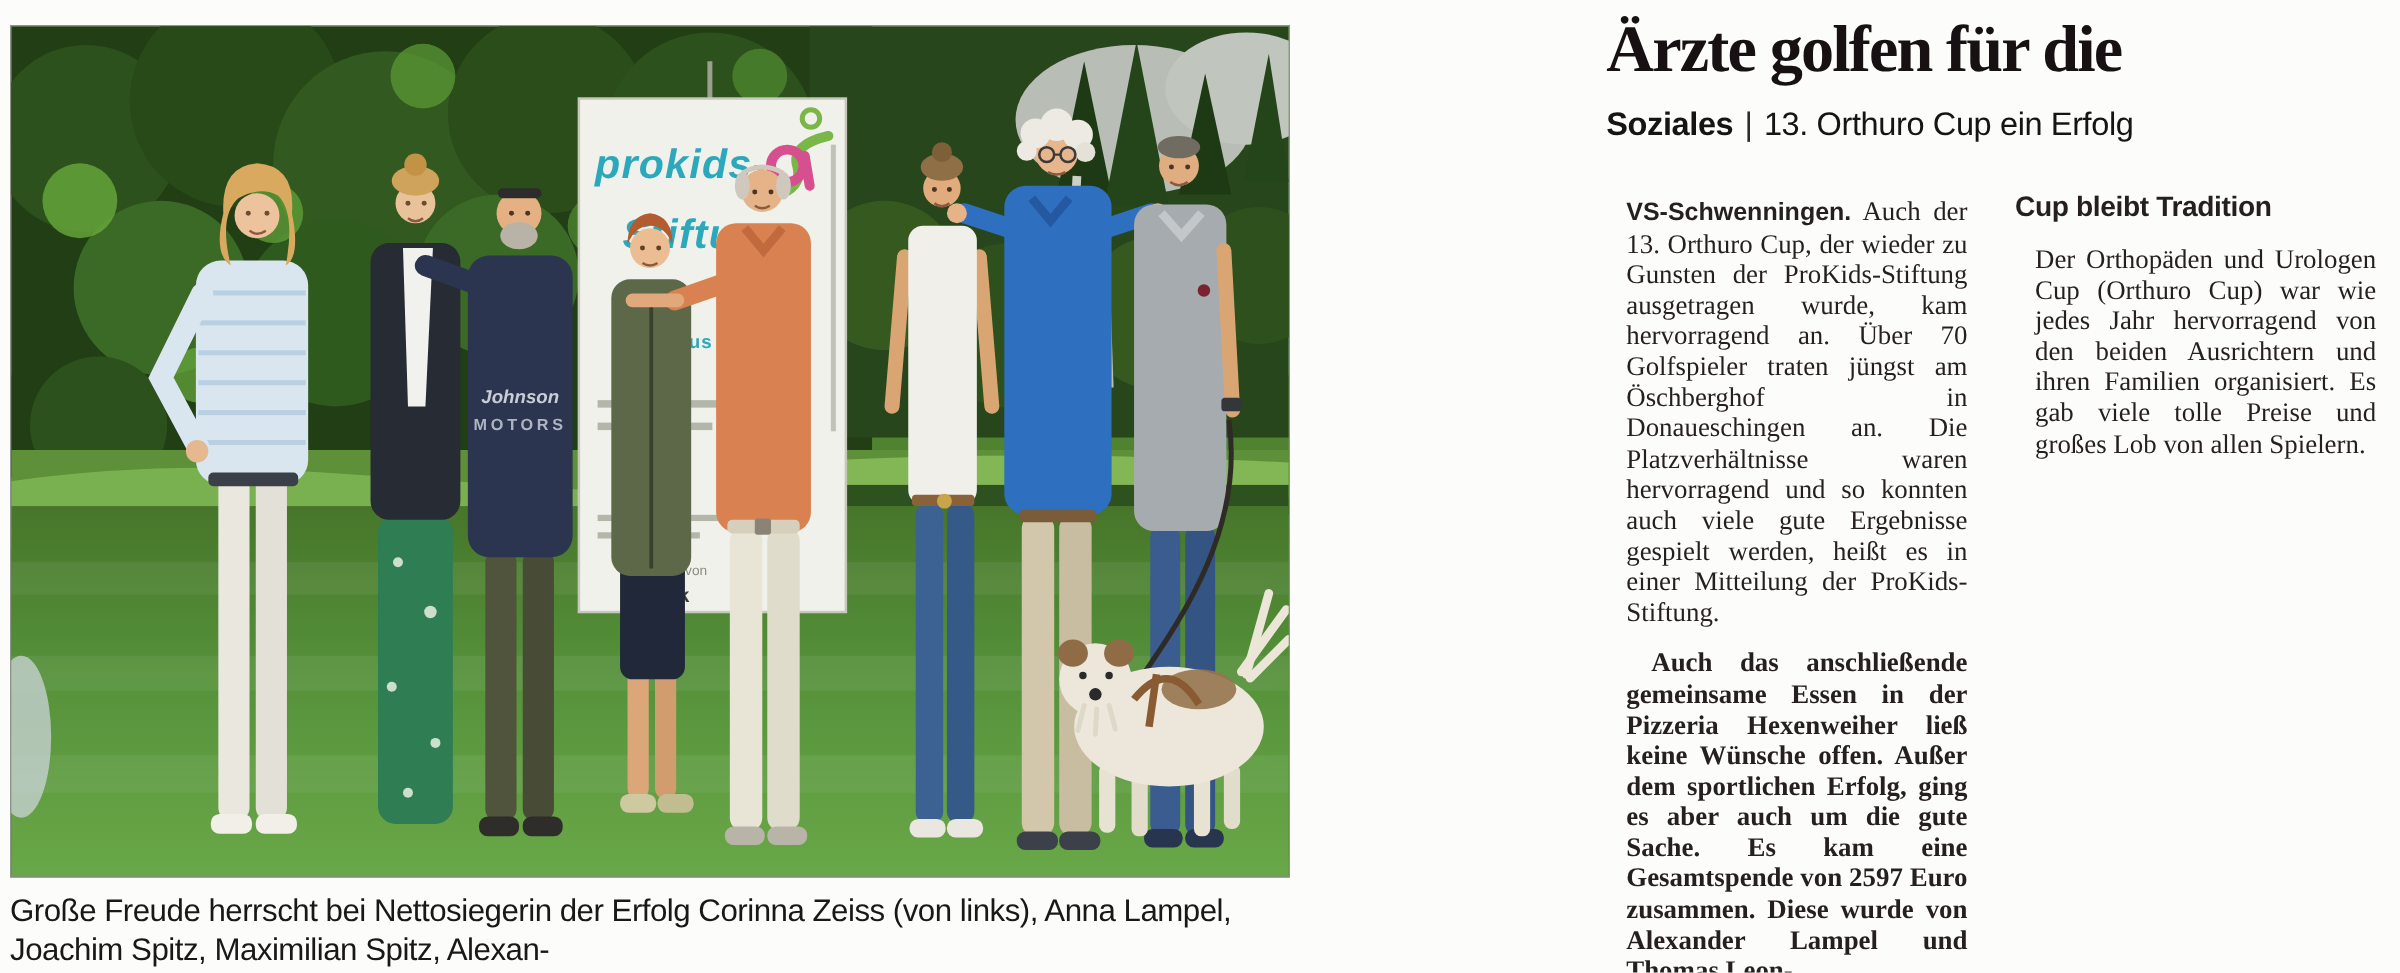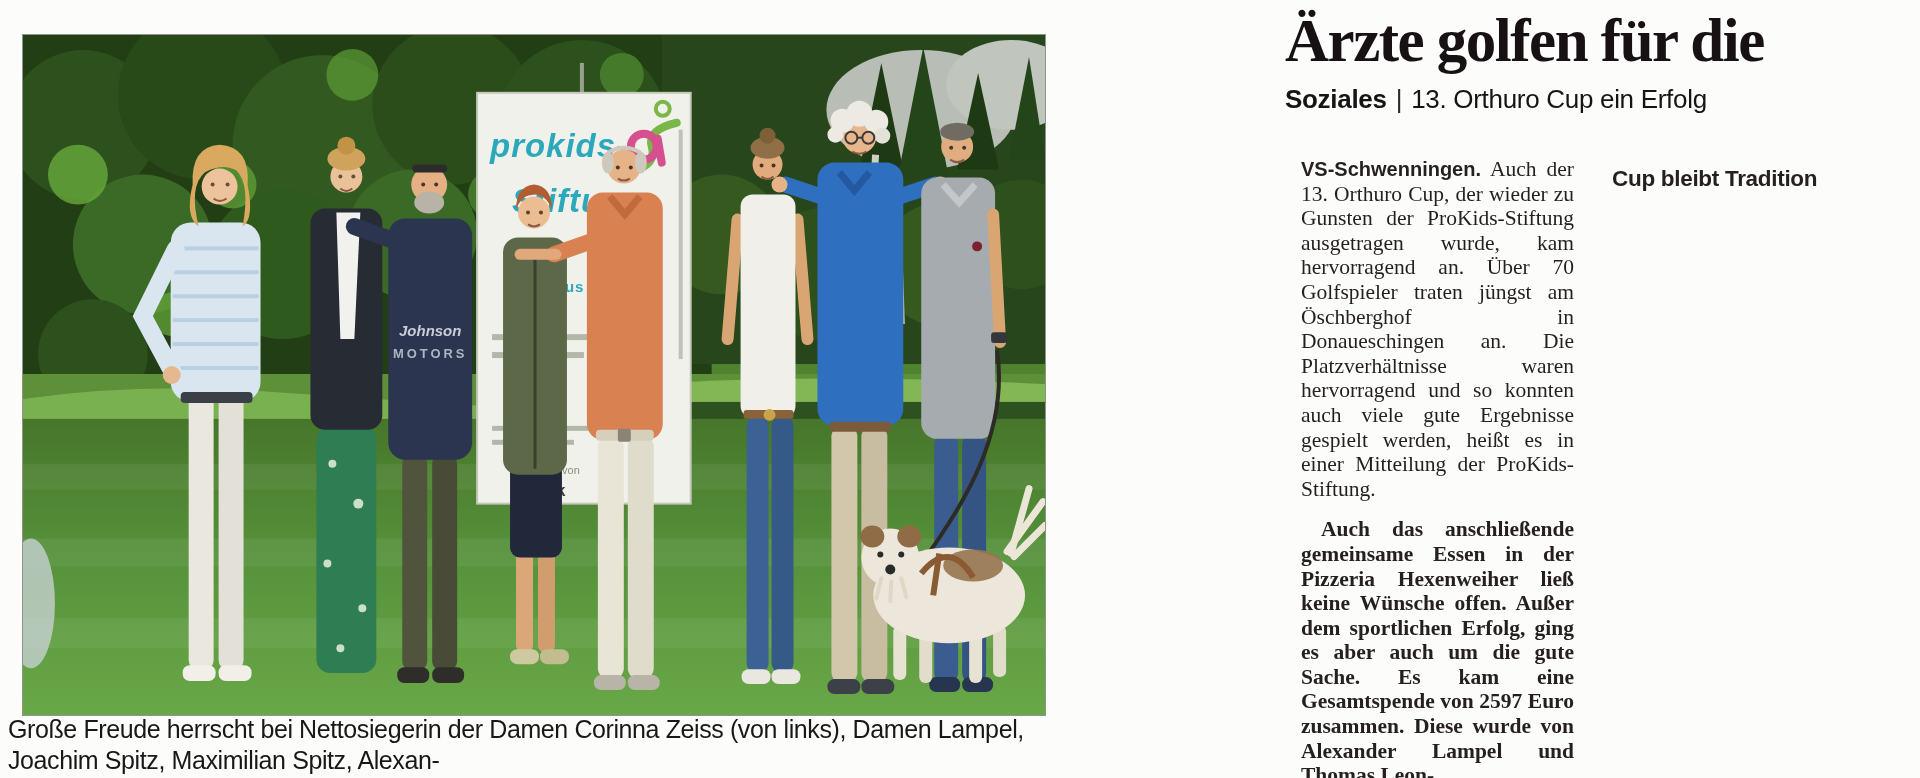--- a/index.html
+++ b/index.html
@@ -23,46 +23,46 @@
   .caption{
     position:absolute;left:8px;top:714px;width:1028px;
     font-family:"Liberation Sans",sans-serif;
     font-size:25px;line-height:31px;letter-spacing:-0.4px;color:#191718;
   }
   .caption .cap-line2{display:flex;justify-content:space-between;align-items:baseline;}
   
   .article{position:absolute;left:1285px;top:12px;width:632px;}
   .headline{
     margin:0;font-family:"Liberation Serif",serif;font-weight:700;
-    font-size:61px;line-height:57px;letter-spacing:-1.5px;color:#171114;
+    font-size:53px;line-height:57px;letter-spacing:-1.5px;color:#171114;
   }
   .kicker{
     margin-top:13px;font-family:"Liberation Sans",sans-serif;
     font-size:26px;line-height:34px;color:#161415;letter-spacing:-0.3px;
   }
   .kicker .kicker-bold{font-weight:700;}
   .kicker .kicker-sep{font-weight:300;padding:0 9px;color:#2c2a2b;}
   .cols{display:flex;gap:22px;margin-top:25px;}
   .col{
     width:305px;text-align:justify;
     font-size:21.5px;line-height:24.6px;color:#251f20;
     font-family:"Liberation Serif",serif;
   }
   .col p{margin:16px;}
   .indent{text-indent:20px;font-weight:bold;}
   .lead-in{font-family:"Liberation Sans",sans-serif;font-weight:700;font-size:20px;}
   .subhead{
     font-family:"Liberation Sans",sans-serif;font-weight:700;
-    font-size:22.5px;line-height:26px;margin:25px 0 3px;text-align:left;letter-spacing:-0.3px;
+    font-size:22.5px;line-height:26px;margin:12px 0 3px;text-align:left;letter-spacing:-0.3px;
   }
 </style>
 </head>
 <body>
 
-<figure class="photo-wrap" style="margin:14px;text-decoration:underline;">
+<figure class="photo-wrap" style="margin:0;text-decoration:underline;">
   <svg viewBox="0 0 1024 682" preserveAspectRatio="none">
     <defs>
       <linearGradient id="grassGrad" x1="0" y1="0" x2="0" y2="1">
         <stop offset="0" stop-color="#47762a"></stop>
         <stop offset="0.45" stop-color="#55913a"></stop>
         <stop offset="1" stop-color="#69a848"></stop>
       </linearGradient>
       <linearGradient id="skyGrad" x1="0" y1="0" x2="0" y2="1">
         <stop offset="0" stop-color="#c3c8c0"></stop>
         <stop offset="1" stop-color="#aab3a6"></stop>
@@ -324,21 +324,21 @@
           <line x1="880" y1="545" x2="885" y2="564"></line>
       </g>
       <circle cx="859" cy="521" r="3" fill="#2a2a2a"></circle>
         <circle cx="880" cy="521" r="3" fill="#2a2a2a"></circle>
       <circle cx="869" cy="536" r="5" fill="#2a2a2a"></circle>
     </g>
   </svg>
 </figure>
 
 <div class="caption">
-  <div>Große Freude herrscht bei Nettosiegerin der Damen Corinna Zeiss (von links), Damen Lampel, Joachim Spitz, Maximilian Spitz, Alexan-</div>
+  <div>Große Freude herrscht bei Nettosiegerin der Erfolg Corinna Zeiss (von links), Anna Lampel, Joachim Spitz, Maximilian Spitz, Alexan-</div>
   <div class="cap-line2">
     <span>der Lampel, Daniela Lampel, Thomas Leonhard und Bruttosieger der Herren Reto Aeberhard.</span>
 
   </div>
 </div>
 
 <div class="article">
   <h1 class="headline"><span>Ärzte golfen für die</span><br>
   </h1>
   <div class="kicker">
@@ -346,15 +346,16 @@
   </div>
 
   <div class="cols">
     <div class="col">
       <p><span class="lead-in">VS-Schwenningen.</span>
          <span>Auch der 13. Orthuro Cup, der wieder zu Gunsten der ProKids-Stiftung ausgetragen wurde, kam hervorragend an. Über 70 Golfspieler traten jüngst am Öschberghof in Donaueschingen an. Die Platzverhältnisse waren hervorragend und so konnten auch viele gute Ergebnisse gespielt werden, heißt es in einer Mitteilung der ProKids-Stiftung.</span></p>
       <p class="indent">Auch das anschließende gemeinsame Essen in der Pizzeria Hexenweiher ließ keine Wünsche offen. Außer dem sportlichen Erfolg, ging es aber auch um die gute Sache. Es kam eine Gesamtspende von 2597 Euro zusammen. Diese wurde von Alexander Lampel und Thomas Leon-</p>
     </div>
     <div class="col">
       <div class="subhead">Cup bleibt Tradition</div>
+      <p>Der Orthopäden und Urologen Cup (Orthuro Cup) war wie jedes Jahr hervorragend von den beiden Ausrichtern und ihren Familien organisiert. Es gab viele tolle Preise und großes Lob von allen Spielern.</p>
     </div>
   </div>
 </div>
 
 </body></html>

